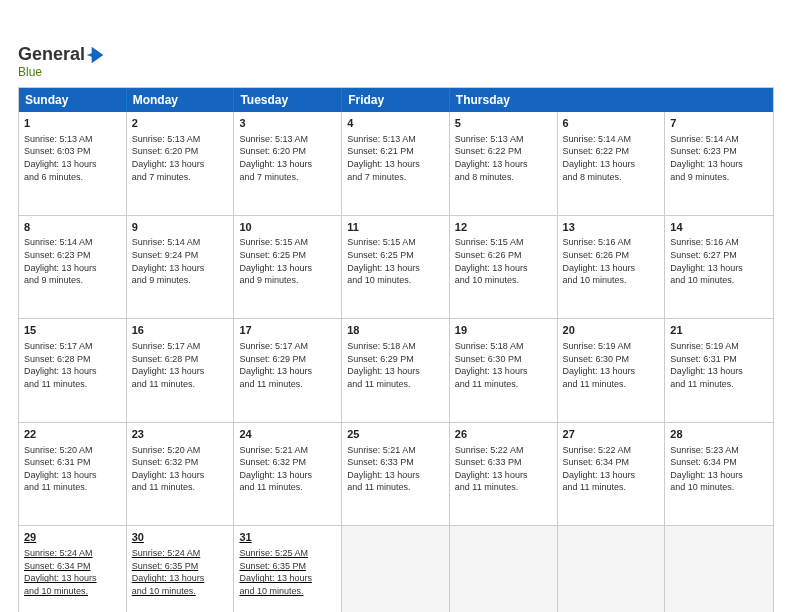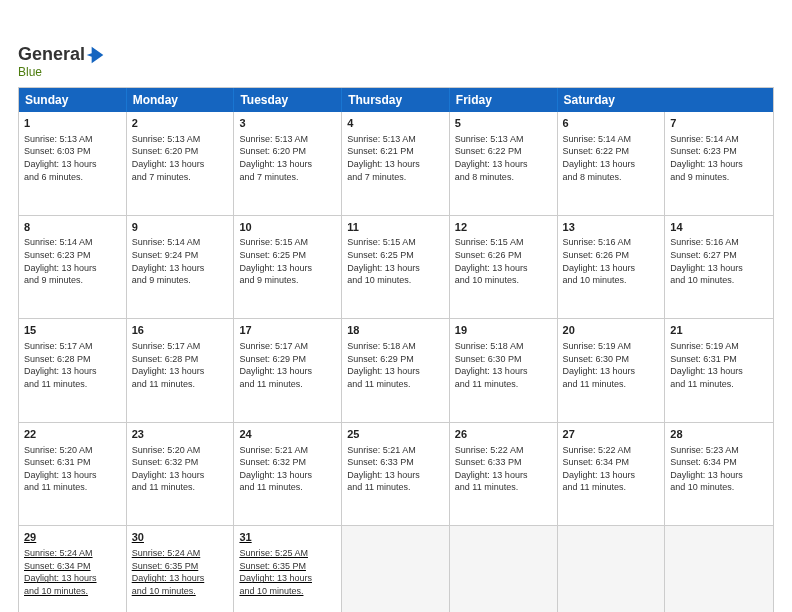--- a/index.html
+++ b/index.html
@@ -120,23 +120,22 @@
       <div class="month-title"></div>
       <div class="location-title"></div>
     </div>
   </div>
 
   <div class="cal-outer">
     <div class="cal-header">
     <div class="cal-header-cell">Sunday</div>
         <div class="cal-header-cell">Monday</div>
         <div class="cal-header-cell">Tuesday</div>
+        <div class="cal-header-cell">Friday</div>
         <div class="cal-header-cell">Thursday</div>
-        <div class="cal-header-cell">Friday</div>
-        <div class="cal-header-cell">Saturday</div>
       </div>
     <div class="cal-body">
     <div class="cal-row">
           <div class="cal-cell">
             <span class="day-num">1</span>
             <div class="cell-text">Sunrise: 5:13 AM</div>
             <div class="cell-text">Sunset: 6:03 PM</div>
             <div class="cell-text">Daylight: 13 hours</div>
             <div class="cell-text">and 6 minutes.</div>
           </div>

